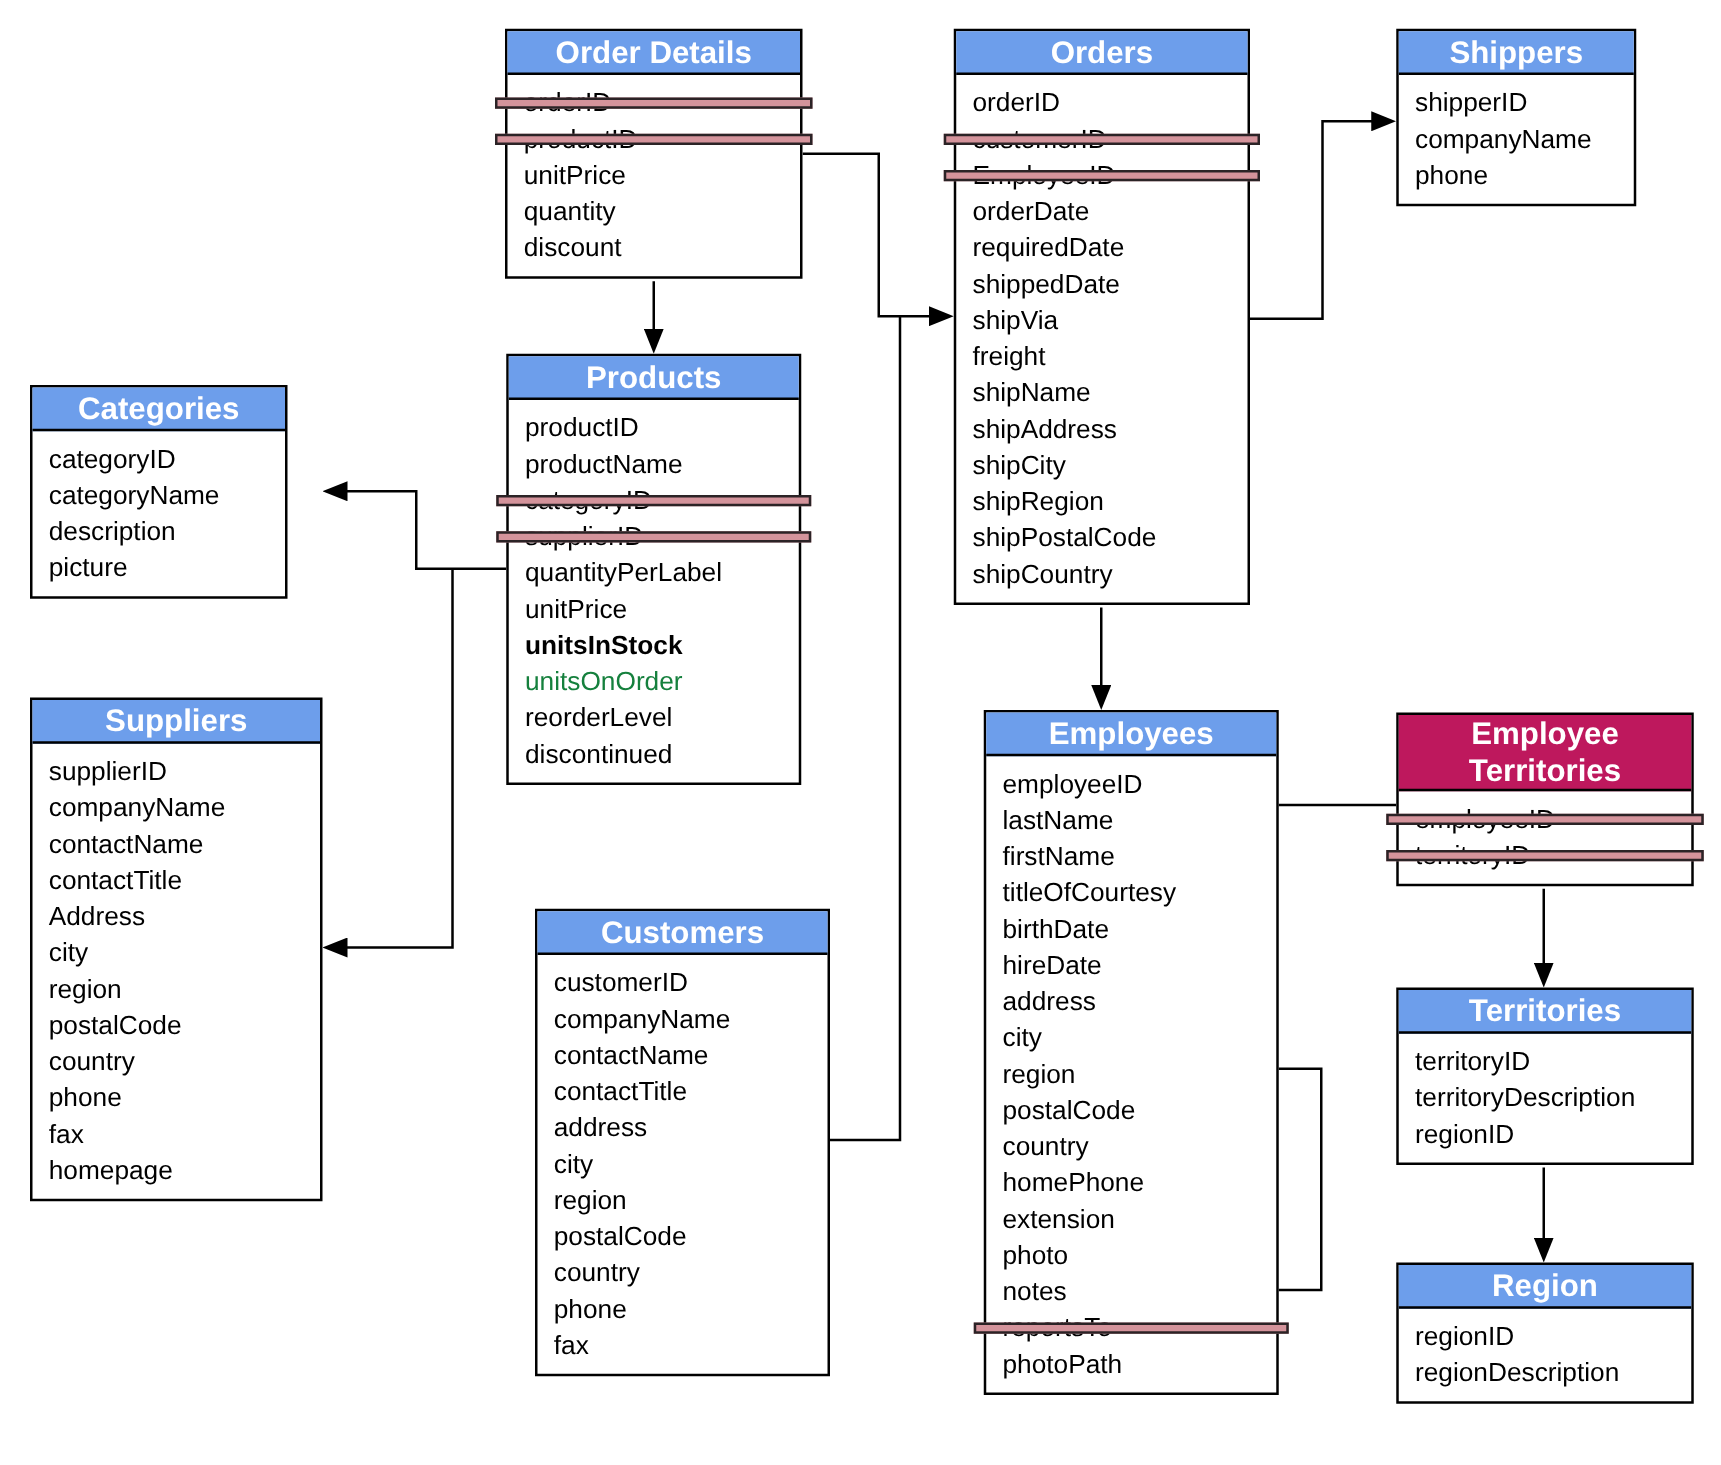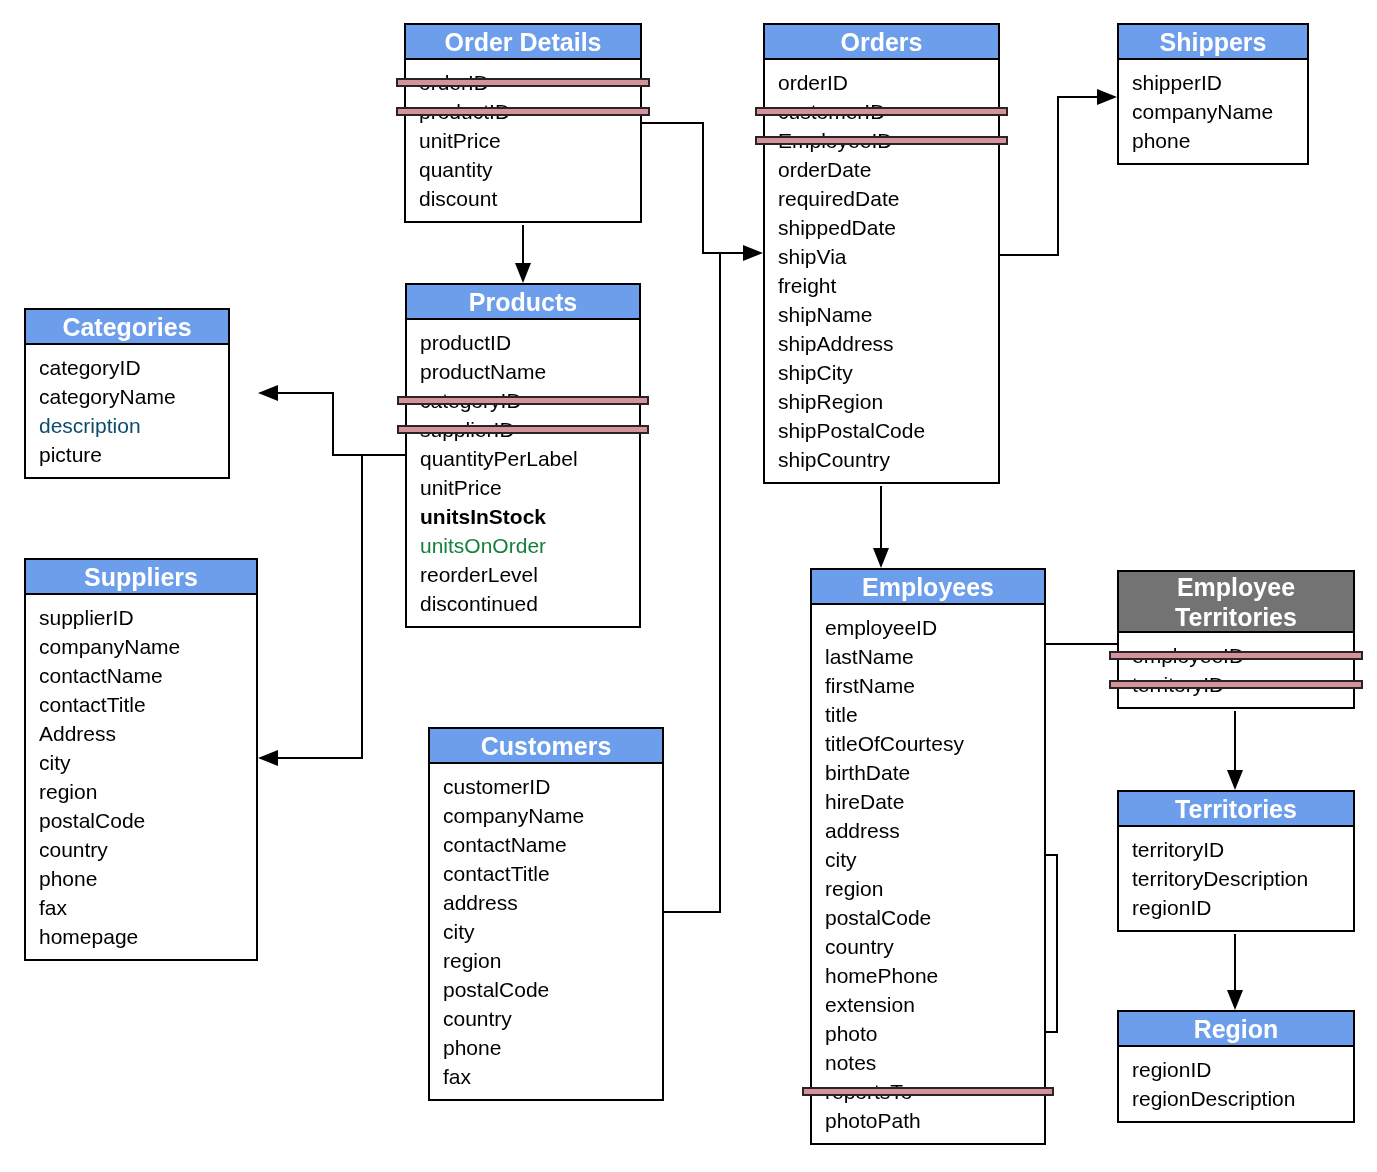--- a/index.html
+++ b/index.html
@@ -116,21 +116,21 @@
         <div class="db-field-row"><span style="color: rgb(0, 0, 0);">shipperID</span></div>
         <div class="db-field-row"><span style="color: rgb(0, 0, 0);">companyName</span></div>
         <div class="db-field-row"><span style="color: rgb(0, 0, 0);">phone</span></div>
       </div>
     </div>
     <div class="db-table" style="left: 24px; top: 308px; width: 206px; border-color: rgb(0, 0, 0);">
       <div class="db-table-header" style="height: 35px; background: rgb(109, 158, 235); color: rgb(255, 255, 255); border-bottom-color: rgb(0, 0, 0);">Categories</div>
       <div class="db-fields">
         <div class="db-field-row"><span style="color: rgb(0, 0, 0);">categoryID</span></div>
         <div class="db-field-row"><span style="color: rgb(0, 0, 0);">categoryName</span></div>
-        <div class="db-field-row"><span style="color: #0c4a6e; text-align: center;">description</span></div>
+        <div class="db-field-row"><span style="color: #000000; text-align: center;">description</span></div>
         <div class="db-field-row"><span style="color: rgb(0, 0, 0);">picture</span></div>
       </div>
     </div>
     <div class="db-table" style="left: 405px; top: 283px; width: 236px; border-color: rgb(0, 0, 0);">
       <div class="db-table-header" style="height: 35px; background: rgb(109, 158, 235); color: rgb(255, 255, 255); border-bottom-color: rgb(0, 0, 0);">Products</div>
       <div class="db-fields">
         <div class="db-field-row"><span style="color: rgb(0, 0, 0);">productID</span></div>
         <div class="db-field-row"><span style="color: rgb(0, 0, 0);">productName</span></div>
         <div class="db-field-row"><span style="color: rgb(0, 0, 0);">categoryID</span><div class="strike-bar" style="background: rgb(212, 147, 155); border-color: rgb(43, 35, 38);"></div></div>
         <div class="db-field-row"><span style="color: rgb(0, 0, 0);">supplierID</span><div class="strike-bar" style="background: rgb(212, 147, 155); border-color: rgb(43, 35, 38);"></div></div>
@@ -168,45 +168,44 @@
         <div class="db-field-row"><span style="color: rgb(0, 0, 0);">contactTitle</span></div>
         <div class="db-field-row"><span style="color: rgb(0, 0, 0);">address</span></div>
         <div class="db-field-row"><span style="color: rgb(0, 0, 0);">city</span></div>
         <div class="db-field-row"><span style="color: rgb(0, 0, 0);">region</span></div>
         <div class="db-field-row"><span style="color: rgb(0, 0, 0);">postalCode</span></div>
         <div class="db-field-row"><span style="color: rgb(0, 0, 0);">country</span></div>
         <div class="db-field-row"><span style="color: rgb(0, 0, 0);">phone</span></div>
         <div class="db-field-row"><span style="color: rgb(0, 0, 0);">fax</span></div>
       </div>
     </div>
-    <div class="db-table" style="left: 810px; top: 568px; width: 236px; border-color: rgb(0, 0, 0);">
+    <div class="db-table" style="left: 787px; top: 568px; width: 236px; border-color: rgb(0, 0, 0);">
       <div class="db-table-header" style="height: 35px; background: rgb(109, 158, 235); color: rgb(255, 255, 255); border-bottom-color: rgb(0, 0, 0);">Employees</div>
       <div class="db-fields">
         <div class="db-field-row"><span style="color: rgb(0, 0, 0);">employeeID</span></div>
         <div class="db-field-row"><span style="color: rgb(0, 0, 0);">lastName</span></div>
         <div class="db-field-row"><span style="color: rgb(0, 0, 0);">firstName</span></div>
-        <div class="db-field-row"><span style="color: rgb(0, 0, 0);">title</span></div>
         <div class="db-field-row"><span style="color: rgb(0, 0, 0);">titleOfCourtesy</span></div>
         <div class="db-field-row"><span style="color: rgb(0, 0, 0);">birthDate</span></div>
         <div class="db-field-row"><span style="color: rgb(0, 0, 0);">hireDate</span></div>
         <div class="db-field-row"><span style="color: rgb(0, 0, 0);">address</span></div>
         <div class="db-field-row"><span style="color: rgb(0, 0, 0);">city</span></div>
         <div class="db-field-row"><span style="color: rgb(0, 0, 0);">region</span></div>
         <div class="db-field-row"><span style="color: rgb(0, 0, 0);">postalCode</span></div>
         <div class="db-field-row"><span style="color: rgb(0, 0, 0);">country</span></div>
         <div class="db-field-row"><span style="color: rgb(0, 0, 0);">homePhone</span></div>
         <div class="db-field-row"><span style="color: rgb(0, 0, 0);">extension</span></div>
         <div class="db-field-row"><span style="color: rgb(0, 0, 0);">photo</span></div>
         <div class="db-field-row"><span style="color: rgb(0, 0, 0);">notes</span></div>
         <div class="db-field-row"><span style="color: rgb(0, 0, 0);">reportsTo</span><div class="strike-bar" style="background: rgb(212, 147, 155); border-color: rgb(43, 35, 38);"></div></div>
         <div class="db-field-row"><span style="color: rgb(0, 0, 0);">photoPath</span></div>
       </div>
     </div>
     <div class="db-table" style="left: 1117px; top: 570px; width: 238px; border-color: rgb(0, 0, 0);">
-      <div class="db-table-header" style="height: 61px; background: #737373; color: rgb(255, 255, 255); border-bottom-color: rgb(0, 0, 0);">Employee
+      <div class="db-table-header" style="height: 61px; background: #be185d; color: rgb(255, 255, 255); border-bottom-color: rgb(0, 0, 0);">Employee
 Territories</div>
       <div class="db-fields">
         <div class="db-field-row"><span style="color: rgb(0, 0, 0);">employeeID</span><div class="strike-bar" style="background: rgb(212, 147, 155); border-color: rgb(43, 35, 38);"></div></div>
         <div class="db-field-row"><span style="color: rgb(0, 0, 0);">territoryID</span><div class="strike-bar" style="background: rgb(212, 147, 155); border-color: rgb(43, 35, 38);"></div></div>
       </div>
     </div>
     <div class="db-table" style="left: 1117px; top: 790px; width: 238px; border-color: rgb(0, 0, 0);">
       <div class="db-table-header" style="height: 35px; background: rgb(109, 158, 235); color: rgb(255, 255, 255); border-bottom-color: rgb(0, 0, 0);">Territories</div>
       <div class="db-fields">
         <div class="db-field-row"><span style="color: rgb(0, 0, 0);">territoryID</span></div>

